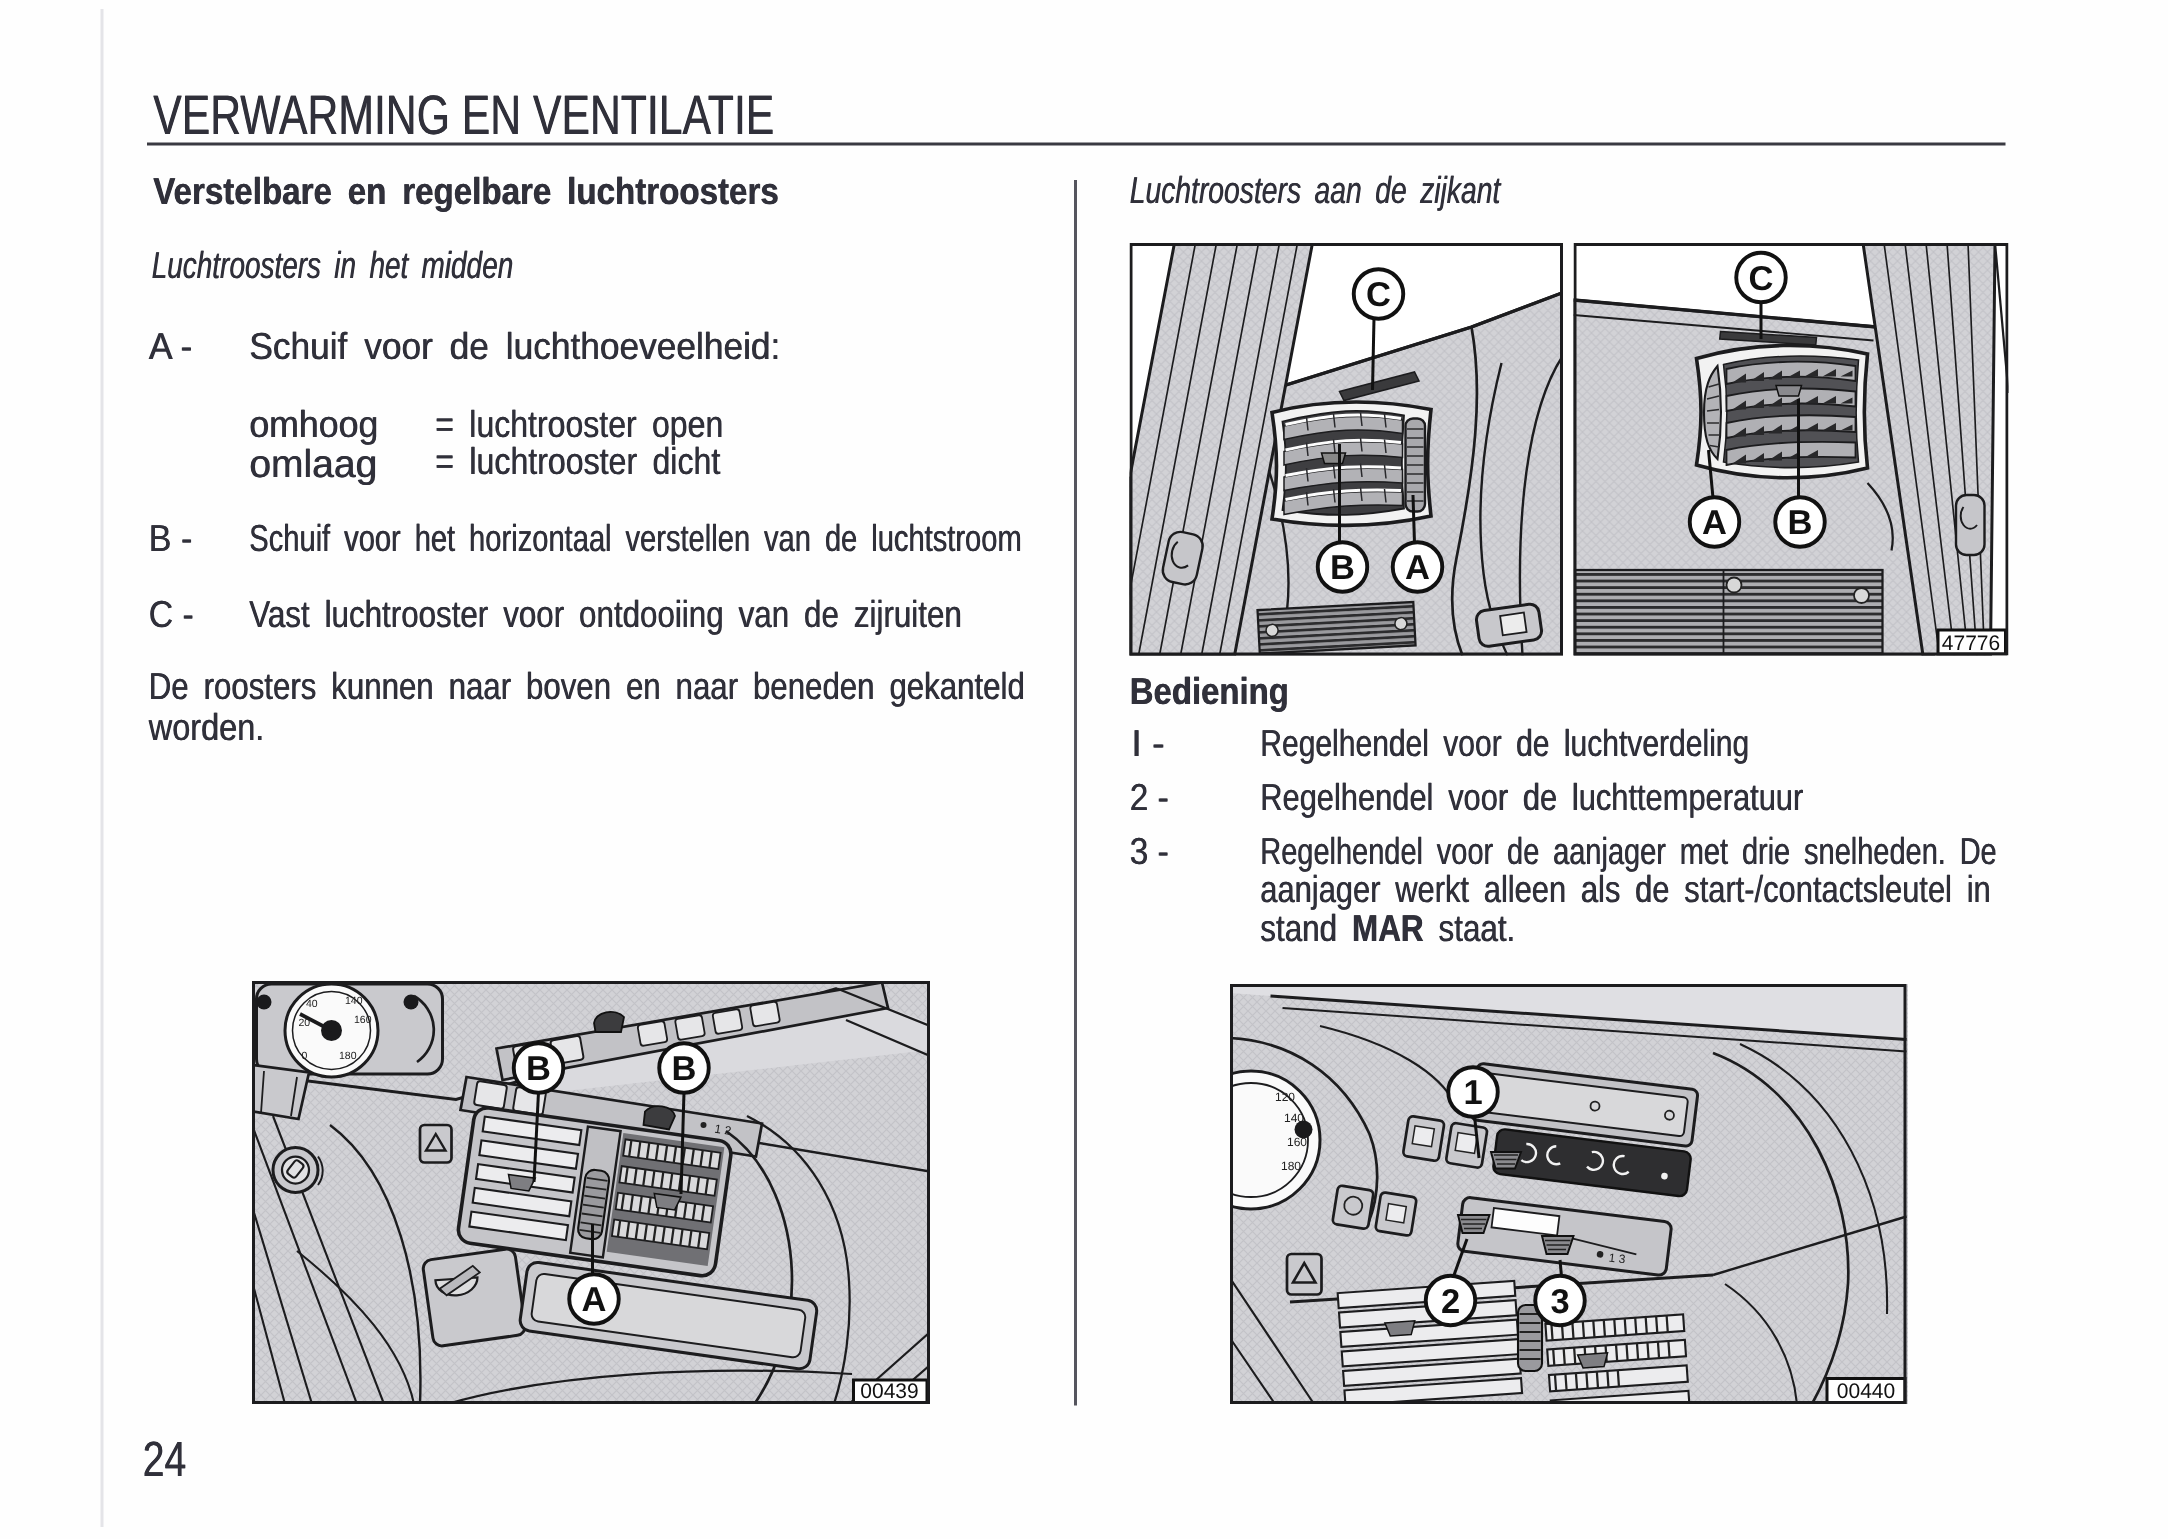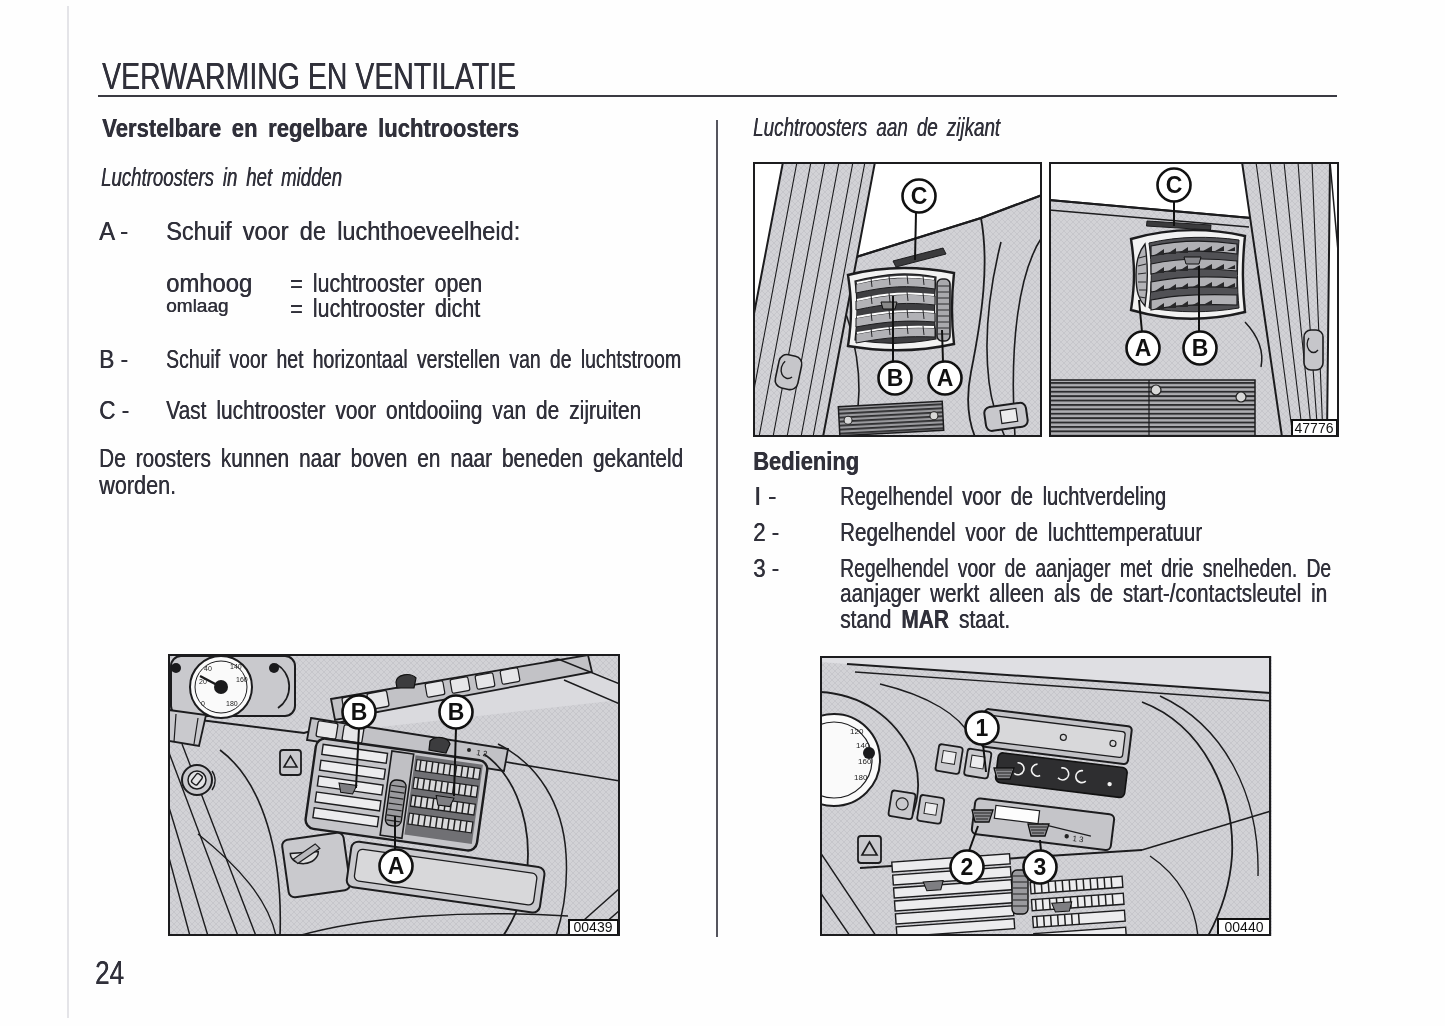--- a/index.html
+++ b/index.html
@@ -24,21 +24,21 @@
 
 <div class="t i" id="h2" style="left:101px;top:165px;font-size:25px;transform:scaleX(0.7449);">Luchtroosters in het midden</div>
 
 <div class="t" id="la" style="word-spacing:0;left:99px;top:219px;font-size:25px;transform:scaleX(0.9484);">A -</div>
 
 <div class="t" id="ta" style="left:166px;top:219px;font-size:25px;transform:scaleX(0.9406);">Schuif voor de luchthoeveelheid:</div>
 
 <div class="t" id="t1" style="left:166px;top:271px;font-size:25px;transform:scaleX(0.9518);">omhoog</div>
 <div class="t" id="t2" style="left:290px;top:271px;font-size:25px;transform:scaleX(0.8543);">= luchtrooster open</div>
 
-<div class="t" id="t3" style="left:166px;top:296px;font-size:19px;transform:scaleX(1.0000);">omlaag</div>
+<div class="t" id="t3" style="left:166px;top:296px;font-size:26px;transform:scaleX(1.0000);">omlaag</div>
 <div class="t" id="t4" style="left:290px;top:296px;font-size:25px;transform:scaleX(0.8562);">= luchtrooster dicht</div>
 
 <div class="t" id="lb" style="word-spacing:0;left:99px;top:347px;font-size:25px;transform:scaleX(0.9076);">B -</div>
 
 <div class="t" id="tb" style="left:166px;top:347px;font-size:25px;transform:scaleX(0.7766);">Schuif voor het horizontaal verstellen van de luchtstroom</div>
 
 <div class="t" id="lc" style="word-spacing:0;left:99px;top:398px;font-size:25px;transform:scaleX(0.9001);">C -</div>
 
 <div class="t" id="tc" style="left:166px;top:398px;font-size:25px;transform:scaleX(0.8352);">Vast luchtrooster voor ontdooiing van de zijruiten</div>
 

